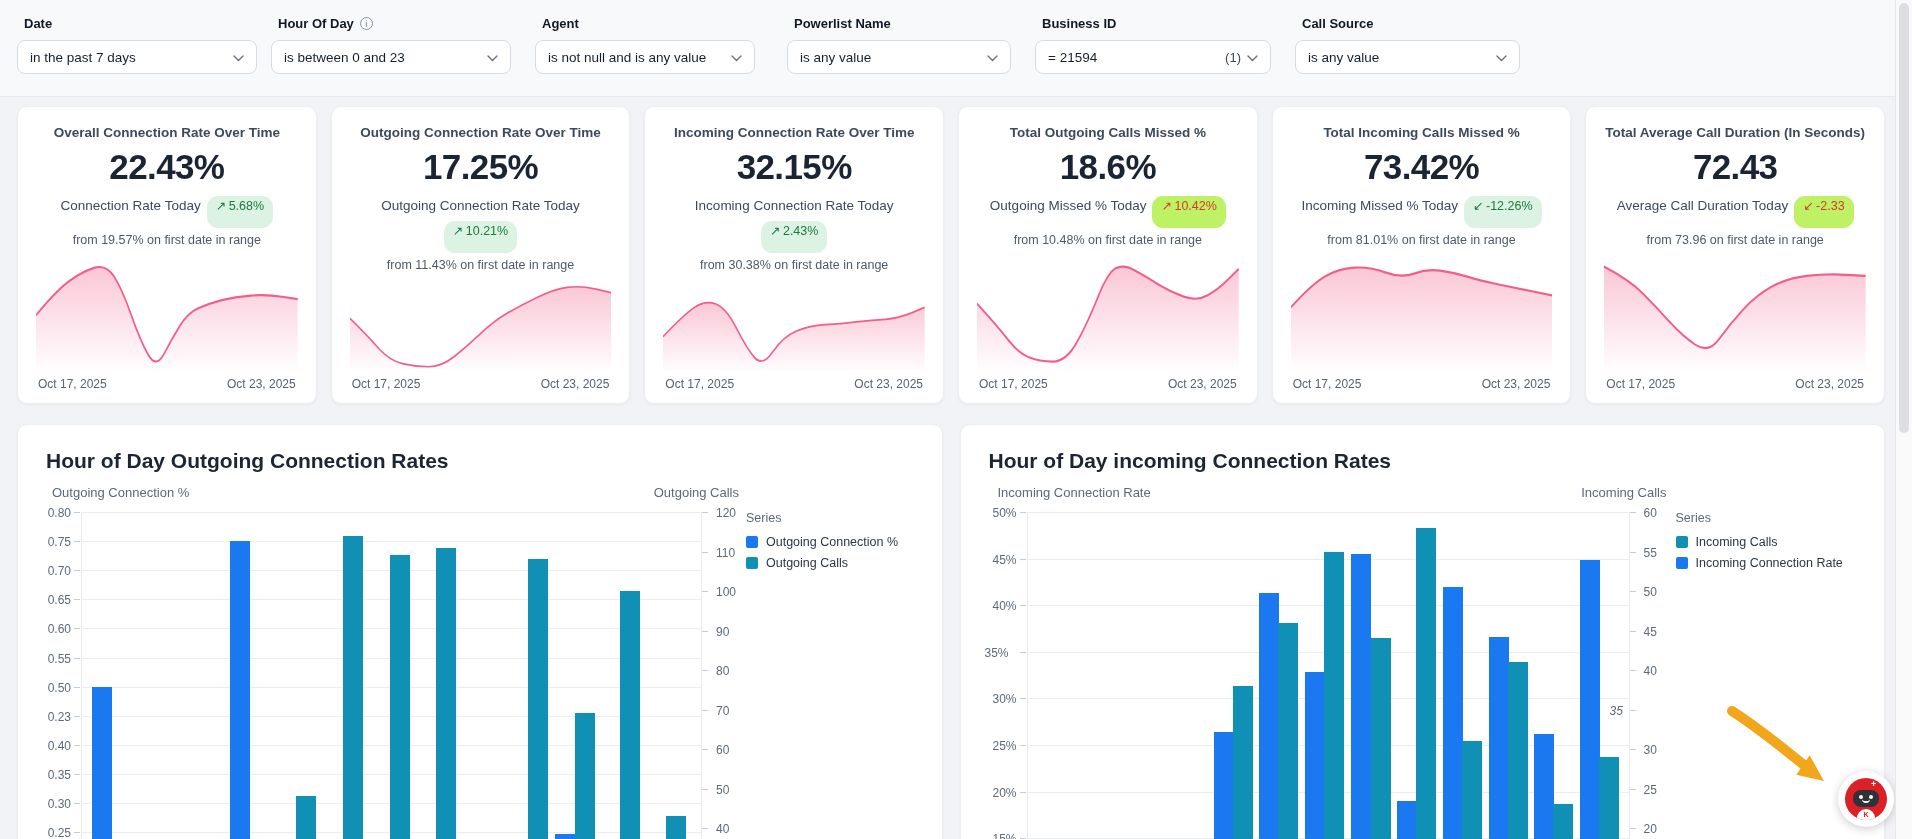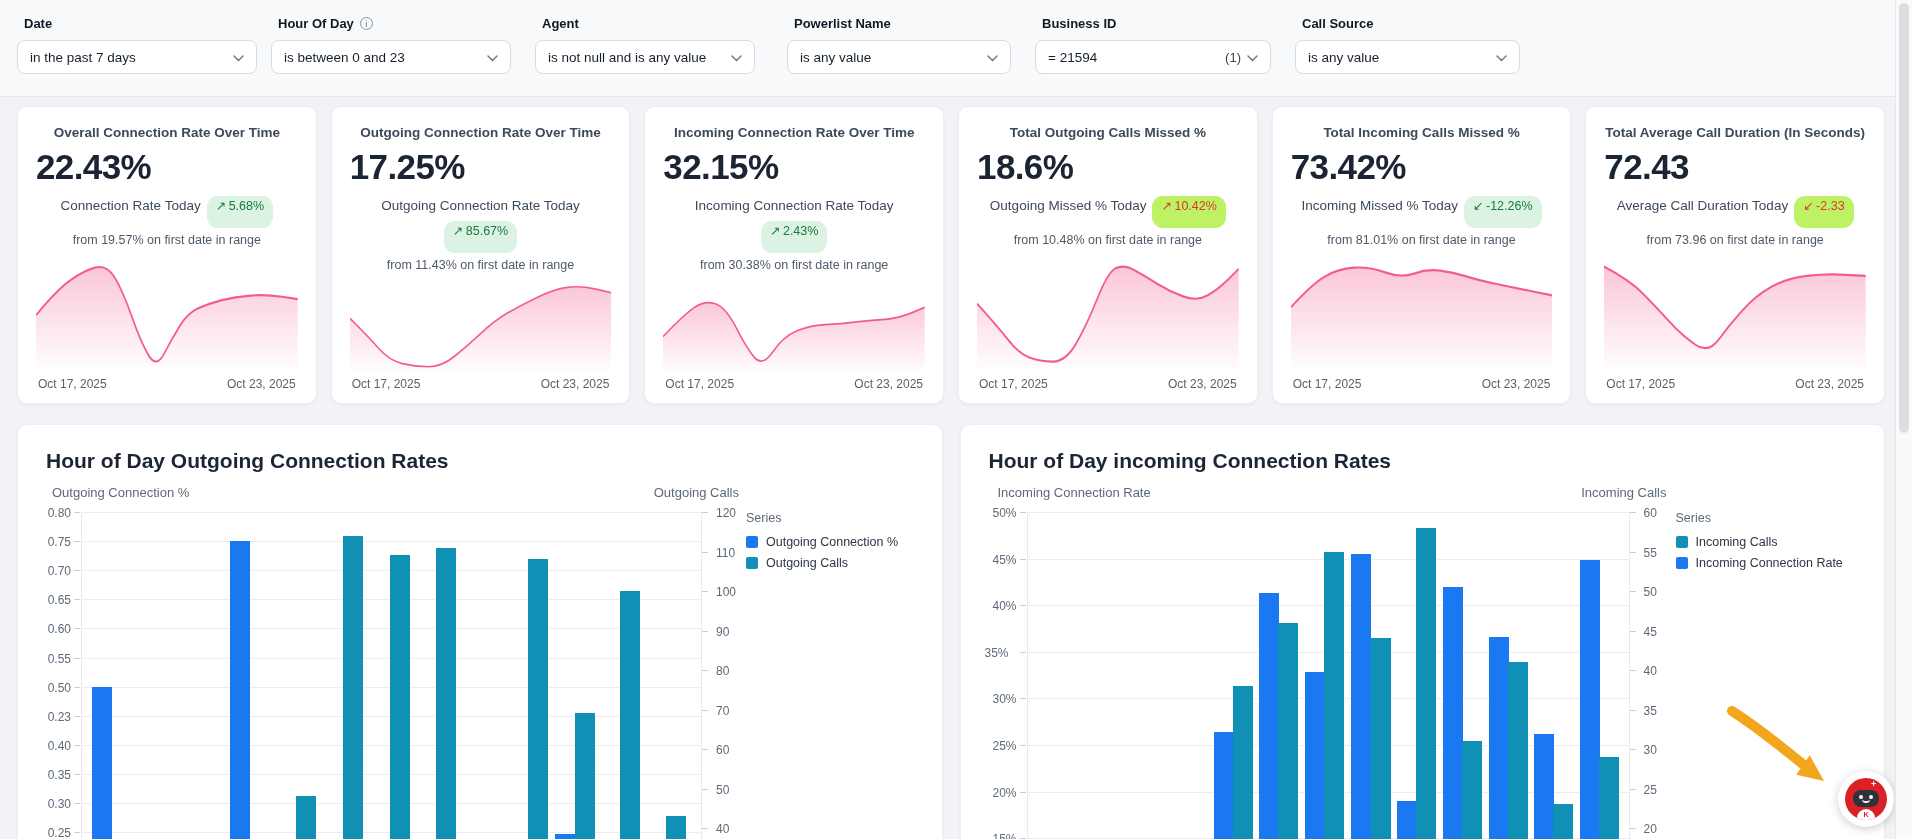--- a/index.html
+++ b/index.html
@@ -17,21 +17,21 @@
           font-size:9px; line-height:12px; text-align:center; color:#6a7380; margin-left:6px; font-weight:normal; vertical-align:1px;}
   .dd { height:34px; background:#fff; border:1px solid #d7dbe2; border-radius:8px; display:flex; align-items:center;
         justify-content:space-between; padding:0 12px; font-size:13.5px; color:#15202e; cursor:pointer; }
   .ddright { display:flex; align-items:center; gap:6px; color:#3c4654; font-size:13px; }
   .chev { display:inline-flex; margin-top:2px; }
   
   .kpis { position:absolute; top:106px; left:17px; width:1868px; display:flex; gap:14px; }
   .kcard { flex:1; height:298px; background:#fff; border:1px solid #eceef1; border-radius:10px;
            box-shadow:0 1px 3px rgba(16,24,40,.05); padding:14px 18px 10px; display:flex; flex-direction:column; }
   .kt { font-size:13.5px; color:#3d4a5c; text-align:center; margin-top:4px;font-weight:bold; }
-  .kv { font-size:35px; font-weight:bold; color:#1b2432; margin-top:7px; letter-spacing:-0.6px; }
+  .kv { font-size:35px; font-weight:bold; color:#1b2432; text-align:center; margin-top:7px; letter-spacing:-0.6px; }
   .kcmp { margin-top:9px; font-size:13.5px; color:#3d4a5c; text-align:center; line-height:1.45; }
   .badge { display:inline-block; padding:1px 9px 13px; border-radius:11px; font-size:12.5px; white-space:nowrap; margin-left:6px; }
   .badge.block { display:table; margin:5px auto 0; }
   .badge.green { background:#dcf2e3; color:#177c3d; }
   .badge.red { background:#bef264; color:#d8392c; }
   .kfrom { font-size:12.5px; color:#4d5a6a; text-align:center; margin-top:5px; }
   .kspark { flex:1; margin-top:8px; position:relative; min-height:60px; }
   .kspark svg { position:absolute; inset:0; width:100%; height:100%; }
   .kdates { display:flex; justify-content:space-between; font-size:12px; color:#57626f; margin-top:6px; padding:0 2px 2px; }
   
@@ -171,21 +171,21 @@
         </svg>
       </div>
       <div class="kdates">
         <span>Oct 17, 2025</span>
         <span>Oct 23, 2025</span>
       </div>
     </div>
     <div class="kcard">
       <div class="kt">Outgoing Connection Rate Over Time</div>
       <div class="kv">17.25%</div>
-      <div class="kcmp"><span>Outgoing Connection Rate Today</span><span class="badge green block">↗ 85.67%</span></div>
+      <div class="kcmp"><span>Outgoing Connection Rate Today</span><span class="badge green block">↗ 10.21%</span></div>
       <div class="kfrom">from 11.43% on first date in range</div>
       <div class="kspark">
         <svg viewBox="0 0 260 86" preserveAspectRatio="none">
           <defs>
             <linearGradient id="sg1" x1="0" y1="0" x2="0" y2="1">
               <stop offset="0" stop-color="#f25e8c" stop-opacity="0.35"></stop>
               <stop offset="1" stop-color="#f25e8c" stop-opacity="0"></stop>
             </linearGradient>
           </defs>
           <path d="M 0.0,36.1 Q 18.2,53.3 28.6,64.5 Q 39.0,75.7 52.0,78.7 Q 65.0,81.7 78.0,81.7 Q 91.0,81.7 104.0,71.8 Q 117.0,61.9 130.0,50.3 Q 143.0,38.7 156.0,31.4 Q 169.0,24.1 185.9,16.4 Q 202.8,8.6 215.8,6.9 Q 228.8,5.2 244.4,8.6 L 260.0,12.0 L 260,88 L 0,88 Z" fill="url(#sg1)" stroke="none"></path>
@@ -404,21 +404,21 @@
       <div class="tick" style="left: 683px; top: 81px;">60</div>
       <div class="tdash" style="left: 669px; top: 87px;"></div>
       <div class="tick" style="left: 683px; top: 120.5px;">55</div>
       <div class="tdash" style="left: 669px; top: 126.5px;"></div>
       <div class="tick" style="left: 683px; top: 160px;">50</div>
       <div class="tdash" style="left: 669px; top: 166px;"></div>
       <div class="tick" style="left: 683px; top: 199.5px;">45</div>
       <div class="tdash" style="left: 669px; top: 205.5px;"></div>
       <div class="tick" style="left: 683px; top: 239px;">40</div>
       <div class="tdash" style="left: 669px; top: 245px;"></div>
-      <div class="tick" style="left: 683px; top: 278.5px;">35</div>
+      <div class="tick" style="left: 649px; top: 278.5px; font-style: italic;">35</div>
       <div class="tdash" style="left: 669px; top: 284.5px;"></div>
       <div class="tick" style="left: 683px; top: 318px;">30</div>
       <div class="tdash" style="left: 669px; top: 324px;"></div>
       <div class="tick" style="left: 683px; top: 357.5px;">25</div>
       <div class="tdash" style="left: 669px; top: 363.5px;"></div>
       <div class="tick" style="left: 683px; top: 397px;">20</div>
       <div class="tdash" style="left: 669px; top: 403px;"></div>
       <div class="bar" style="left: 253.5px; top: 307px; background: rgb(26, 121, 240);"></div>
       <div class="bar" style="left: 272.7px; top: 260.8px; background: rgb(17, 144, 182);"></div>
       <div class="bar" style="left: 298.6px; top: 168.1px; background: rgb(26, 121, 240);"></div>

